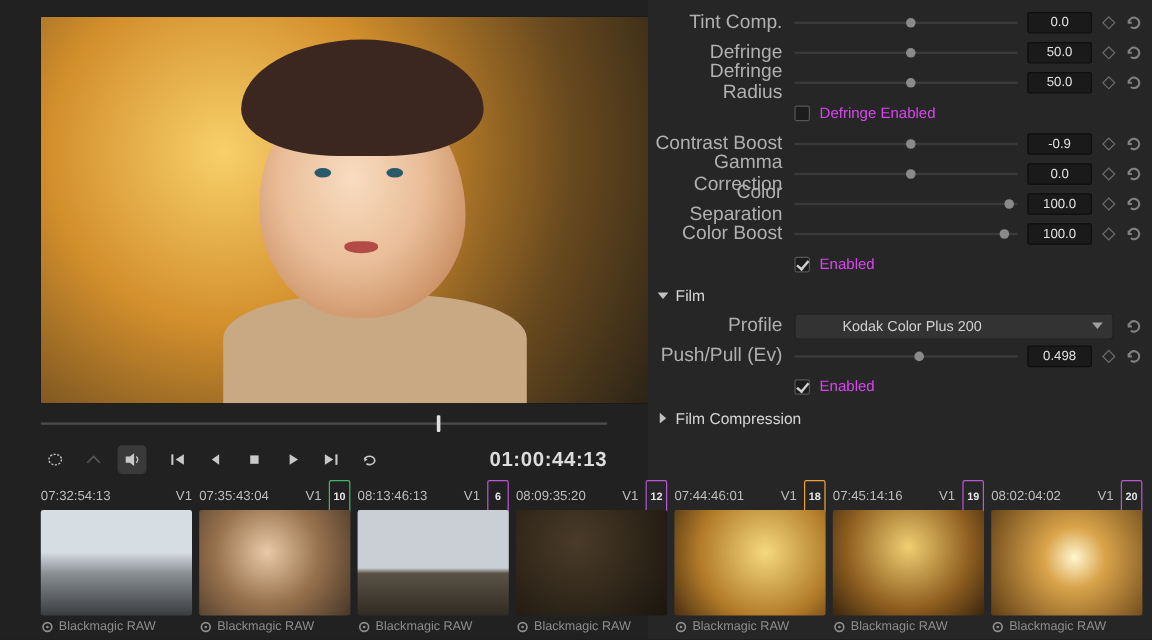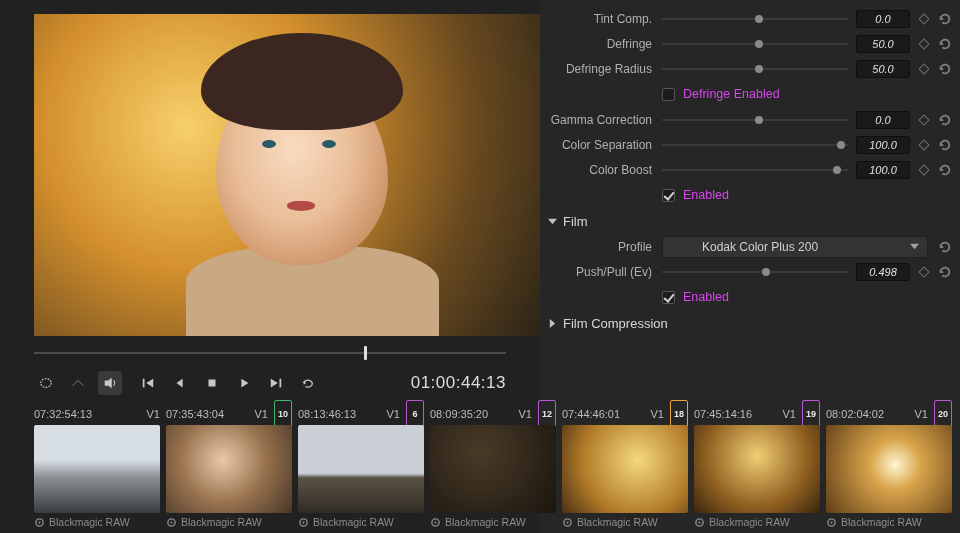--- a/index.html
+++ b/index.html
@@ -10,39 +10,39 @@
   .left { width: 540px; display: flex; flex-direction: column; background: #212121; }
   .viewer { margin: 14px 0 0 34px; width: 506px; height: 322px; background: #000; display: flex; align-items: center; justify-content: center; position: relative; overflow:hidden;}
   .scrub { margin: 10px 34px 0 34px; height: 14px; display: flex; align-items: center; position: relative; }
   .scrub-track { flex: 1; height: 2px; background: #4a4a4a; position: relative; }
   .scrub-head { position: absolute; top: -6px; left: 70%; width: 3px; height: 14px; background: #e0e0e0; border-radius: 1px; }
 
   .transport { display: flex; align-items: center; margin: 8px 34px 0 34px; height: 30px; }
   .tbtn { width: 24px; height: 24px; display: flex; align-items: center; justify-content: center; margin-right: 8px; border-radius: 3px; cursor: pointer; color:#c8c8c8; }
   .tbtn.mute { background: #3a3a3a; border-radius: 4px; }
   .tbtn svg { width: 14px; height: 14px; fill: #c8c8c8; }
-  .timecode { margin-left: auto; font-size: 17px; font-weight: 400; color: #dcdcdc; letter-spacing: 0.5px; }
+  .timecode { margin-left: auto; font-size: 17px; font-weight: 700; color: #dcdcdc; letter-spacing: 0.5px; }
 
   
   .thumbs { display: flex; position: absolute; bottom: 0; left: 34px; right: 0; height: 127px; }
   .clip { width: 126px; margin-right: 6px; display: flex; flex-direction: column; }
   .clip-head { height: 16px; display: flex; align-items: center; font-size: 11px; color:#bdbdbd; gap:4px; }
   .clip-num { width: 18px; height: 28px; border: 1.5px solid; border-radius: 2px; display:flex; align-items:center; justify-content:center; font-size:9px; font-weight:700; margin-left:2px; }
   .clip-thumb { margin-top:3px; height: 88px; width: 126px; border-radius: 2px; overflow:hidden; position:relative; }
   .clip-foot { height: 18px; display: flex; align-items: center; font-size: 10.5px; color: #8d8d8d; gap:4px; }
   .clip-foot svg { width:11px; height:11px; fill:#8d8d8d; }
 
   
   .right { flex: 1; background: #262626; padding: 6px 8px 0 6px; display:flex; flex-direction:column; position:relative; }
   .param-row { display: flex; align-items: center; height: 25px; }
-  .param-label { width: 116px; text-align: right; font-size: 12px; color: #b0b0b0; padding-right: 10px; }
+  .param-label { width: 116px; text-align: right; font-size: 16px; color: #b0b0b0; padding-right: 10px; }
   .slider { flex: 1; height: 20px; display: flex; align-items: center; position: relative; }
   .slider-track { width: 100%; height: 2px; background: #3a3a3a; position: relative; }
   .slider-dot { position: absolute; width: 8px; height: 8px; background: #8a8a8a; border-radius: 50%; top: -3px; }
-  .val-box { width: 54px; height: 18px; background: #1a1a1a; border: 1px solid #0e0e0e; color: #e0e0e0; font-size: 11px; text-align: center; margin-left: 8px; border-radius: 2px; line-height:16px;font-style:italic; }
+  .val-box { width: 54px; height: 18px; background: #1a1a1a; border: 1px solid #0e0e0e; color: #e0e0e0; font-size: 11px; text-align: center; margin-left: 8px; border-radius: 2px; line-height:16px; }
   .kf { width: 8px; height: 8px; transform: rotate(45deg); border: 1px solid #6d6d6d; margin-left: 10px; cursor:pointer; }
   .reset { margin-left: 10px; width:14px; height:14px; cursor:pointer; }
   .reset svg { width:14px; height:14px; stroke:#808080; fill:none; stroke-width:2; }
 
   .check-row { display:flex; align-items:center; height:26px; padding-left:116px;}
   .checkbox { width:13px; height:13px; border:1px solid #555; border-radius:2px; margin-right:8px; display:flex; align-items:center; justify-content:center; background:#1c1c1c; cursor:pointer; position:relative; }
   .checkbox.checked::after { content:""; position:absolute; left:3px; top:0px; width:4px; height:8px; border:solid #d0d0d0; border-width:0 2px 2px 0; transform:rotate(40deg); }
   .check-label { font-size:12.5px; color:#d946ef; }
 
   .section { display:flex; align-items:center; height:26px; font-size:13px; color:#d6d6d6; }
@@ -194,20 +194,34 @@
             <path d="M3 8 A5 5 0 1 1 5 12"></path>
             <polyline points="3 5 3 8 6 8"></polyline>
           </svg></div>
     </div>
     <div class="check-row">
       <div class="checkbox"></div>
       <div class="check-label">Defringe Enabled</div>
     </div>
 
     <div class="param-row">
+      <div class="param-label">Contrast Boost</div>
+      <div class="slider">
+          <div class="slider-track">
+            <div class="slider-dot" style="left:50%"></div>
+          </div>
+        </div>
+      <div class="val-box">-0.9</div>
+      <div class="kf"></div>
+      <div class="reset"><svg viewBox="0 0 16 16">
+            <path d="M3 8 A5 5 0 1 1 5 12"></path>
+            <polyline points="3 5 3 8 6 8"></polyline>
+          </svg></div>
+    </div>
+    <div class="param-row">
       <div class="param-label">Gamma Correction</div>
       <div class="slider">
           <div class="slider-track">
             <div class="slider-dot" style="left:50%"></div>
           </div>
         </div>
       <div class="val-box">0.0</div>
       <div class="kf"></div>
       <div class="reset"><svg viewBox="0 0 16 16">
             <path d="M3 8 A5 5 0 1 1 5 12"></path>

